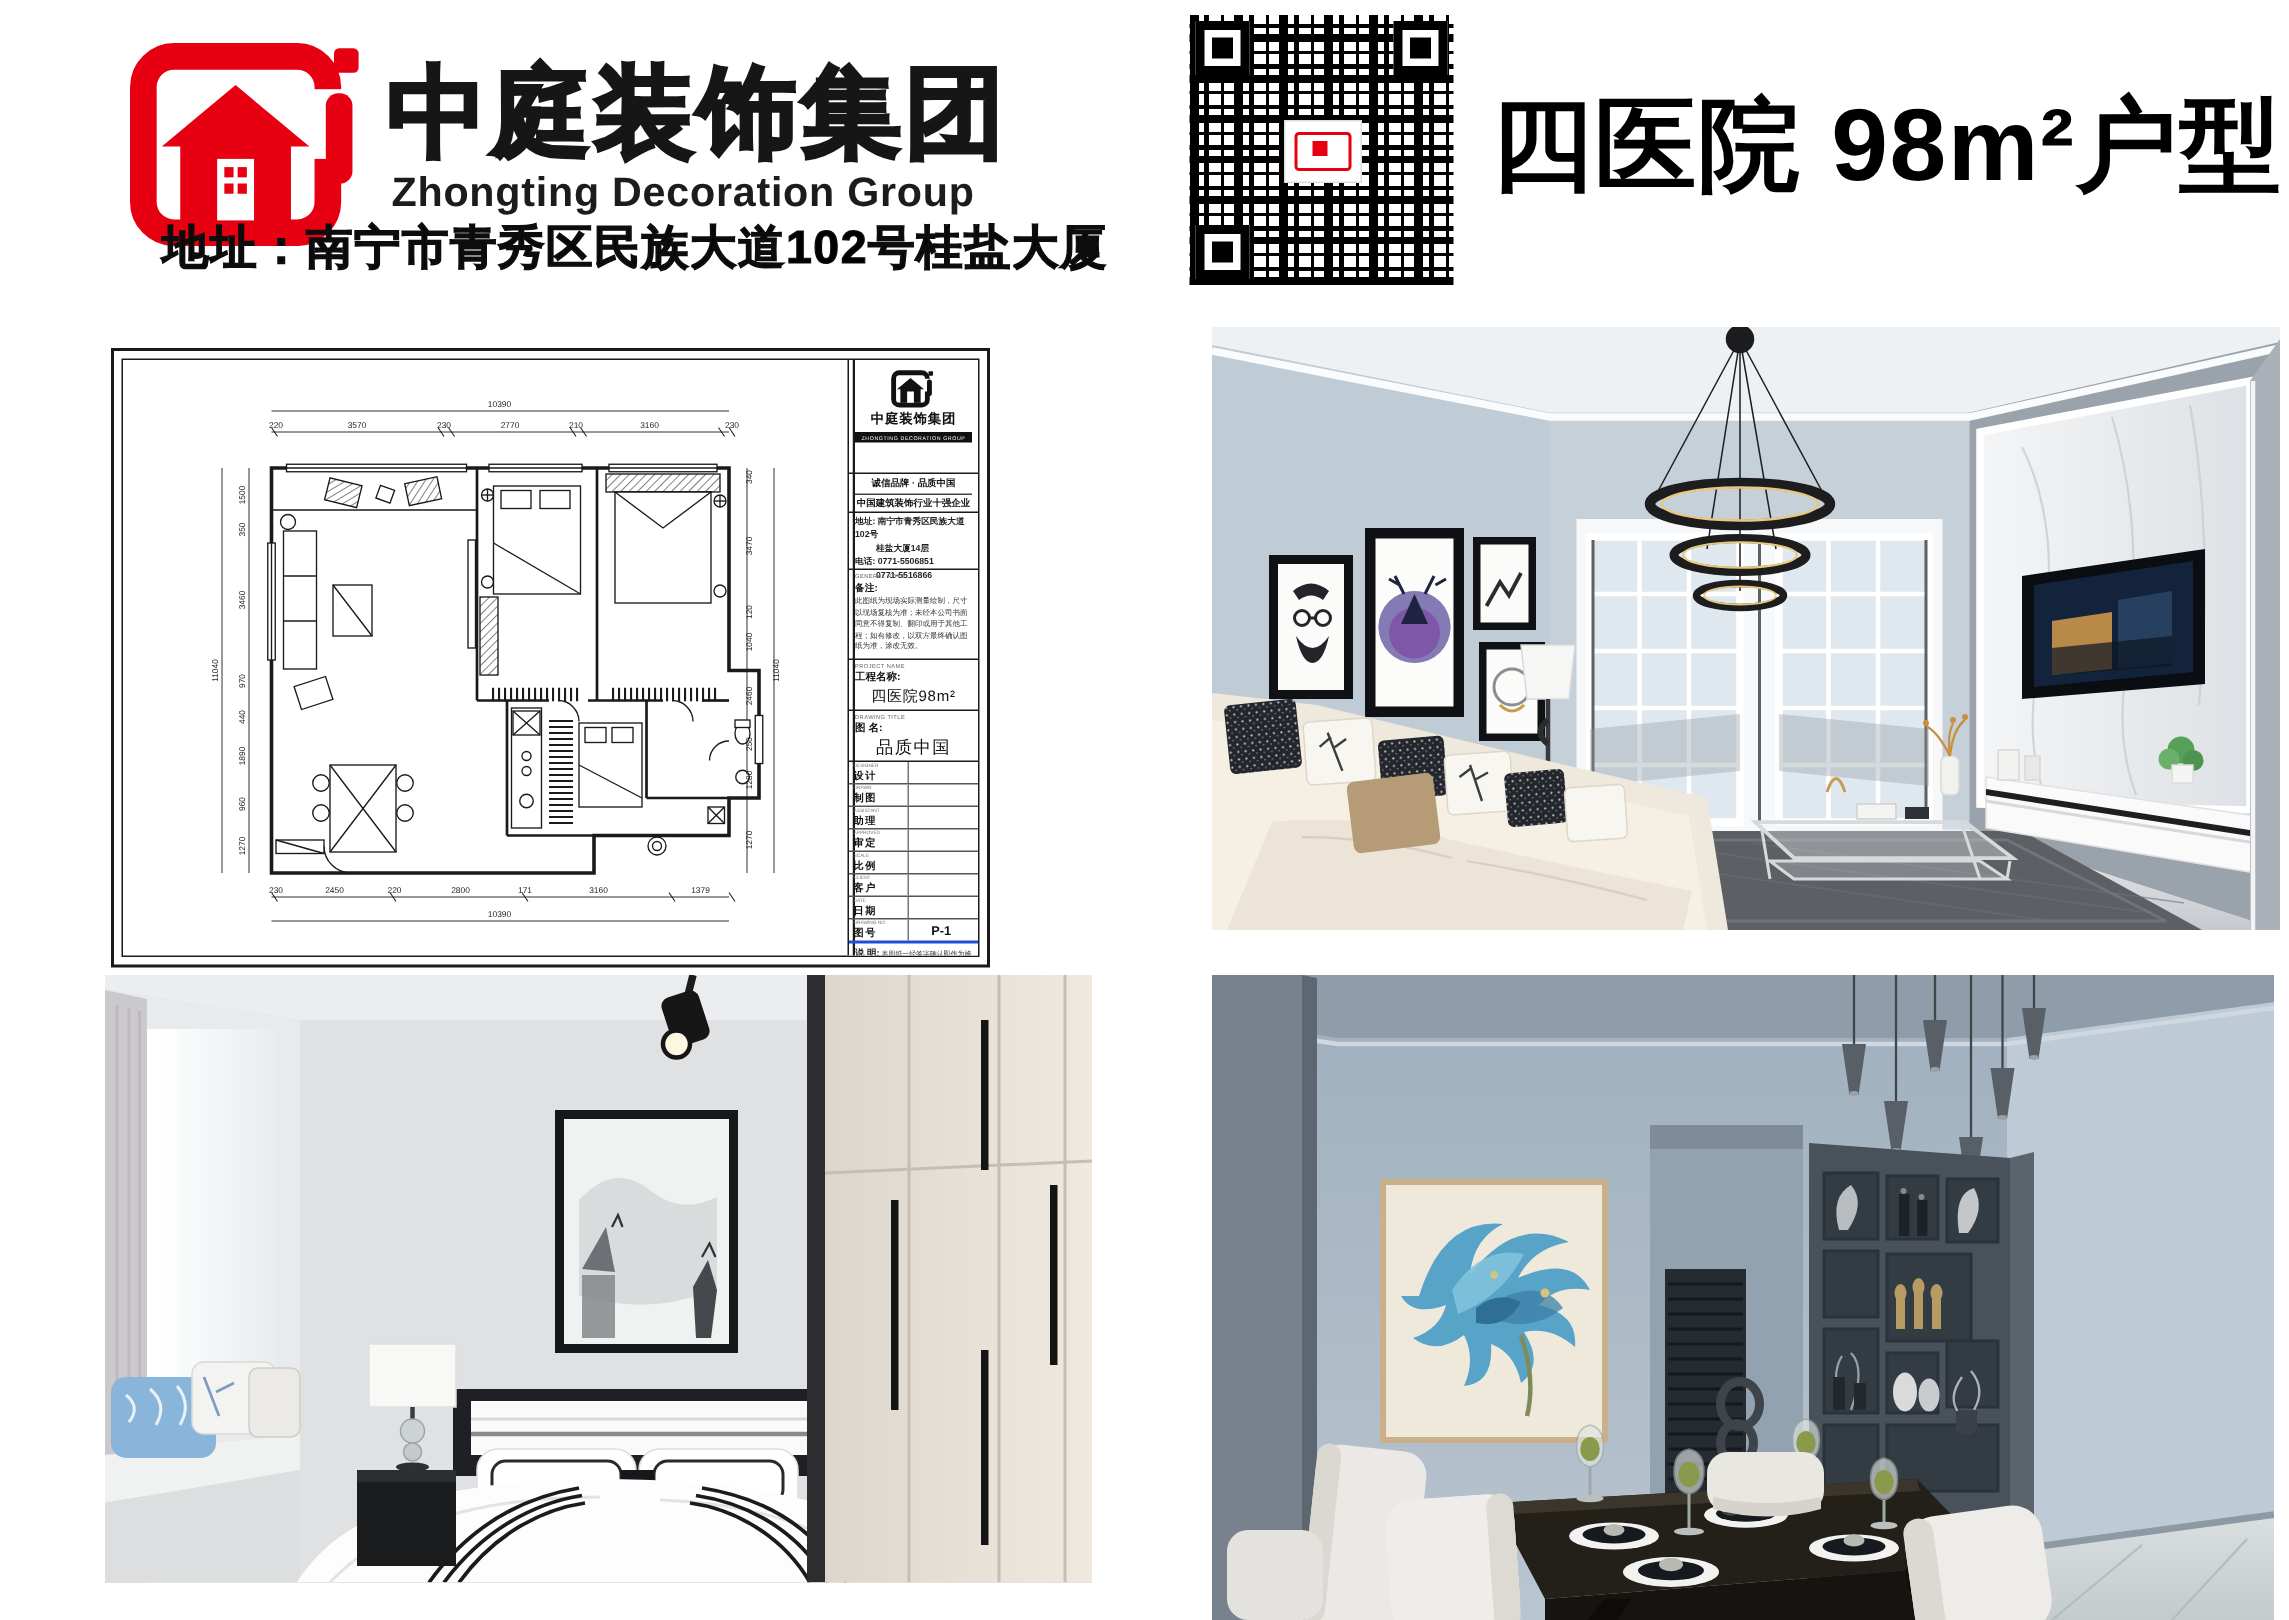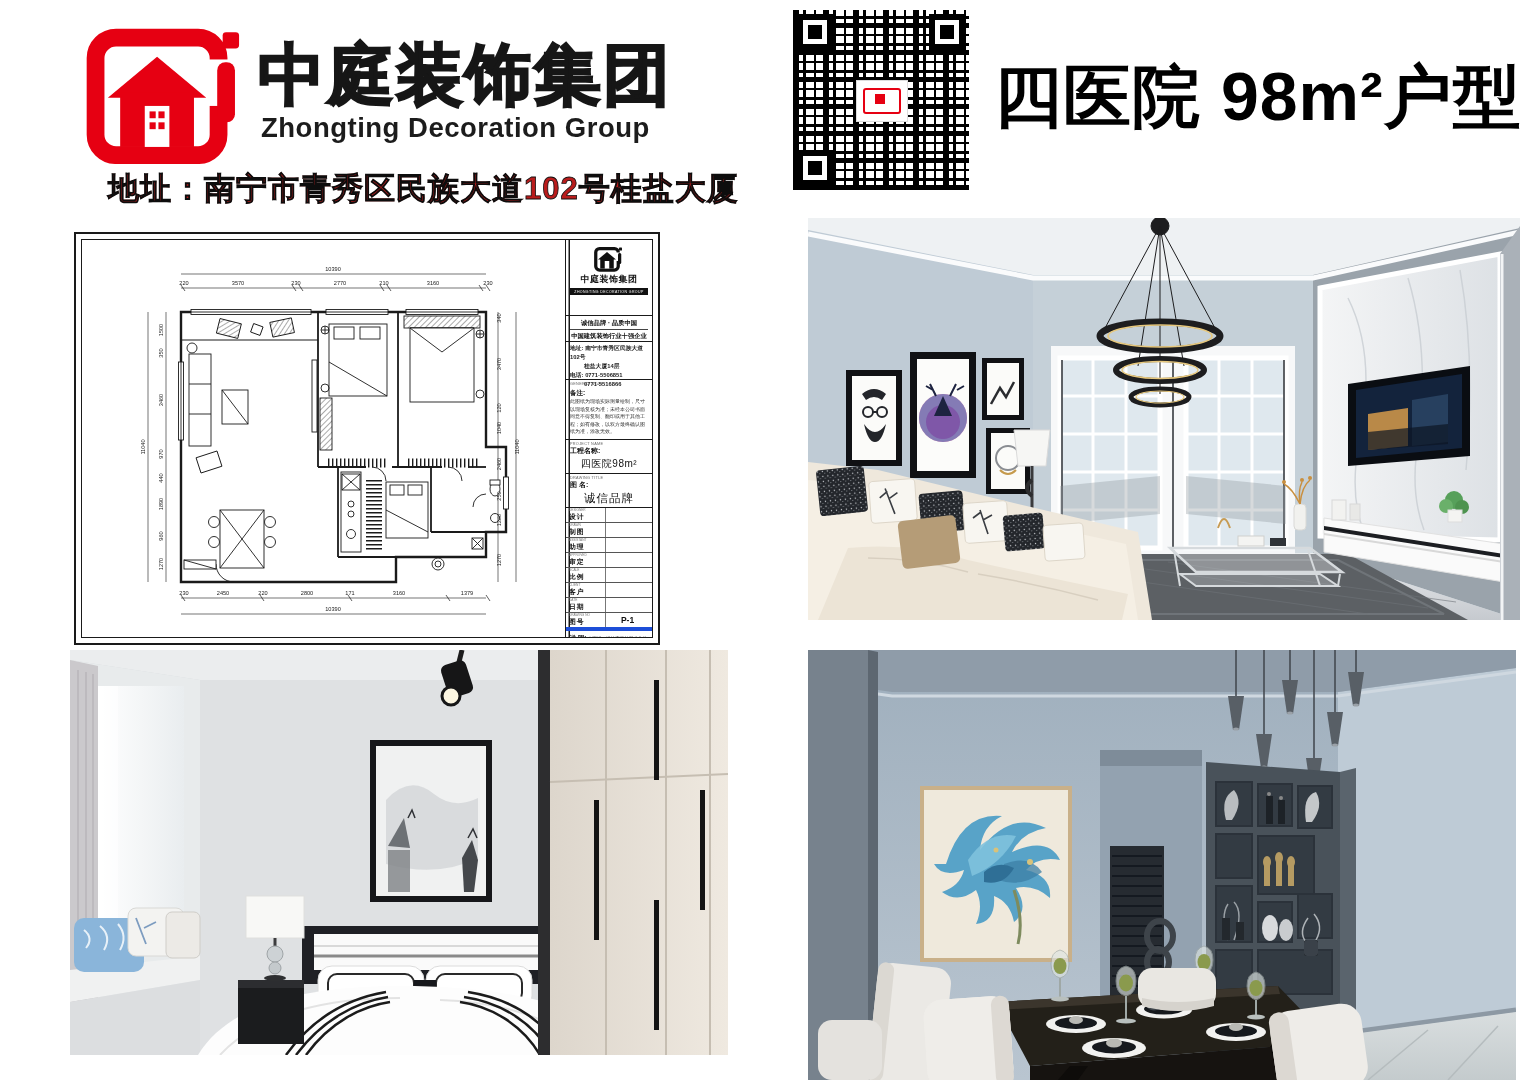--- a/index.html
+++ b/index.html
@@ -13,21 +13,21 @@
   .logo-mark{left:86px;top:26px;width:164px;height:138px;}
   .brand-cn{
     left:258px;top:30px;width:460px;font-size:67px;font-weight:900;letter-spacing:2px;
     color:#161616;-webkit-text-stroke:2.2px #161616;white-space:nowrap;
   }
   .brand-en{
     left:261px;top:112px;font-size:27.5px;font-weight:700;letter-spacing:.5px;color:#1c1c1c;
     white-space:nowrap;
   }
   .address-line{
-    left:108px;top:168px;font-size:31px;font-weight:700;color:#b91c1c;letter-spacing:1px;
+    left:108px;top:144px;font-size:31px;font-weight:700;color:#000000;letter-spacing:1px;
     white-space:nowrap;-webkit-text-stroke:.8px #0d0d0d;
   }
   .qr{
     left:793px;top:10px;width:176px;height:180px;background:#fff;
     background-image:
       repeating-linear-gradient(0deg,#000 0 5px,transparent 5px 9px,#000 9px 12px,transparent 12px 19px,#000 19px 21px,transparent 21px 27px),
       repeating-linear-gradient(90deg,#000 0 6px,transparent 6px 10px,#000 10px 13px,transparent 13px 21px,#000 21px 23px,transparent 23px 30px);
     background-blend-mode:normal;
   }
   .qr .finder{position:absolute;width:36px;height:36px;background:#fff;border:6px solid #000;box-sizing:border-box;}
@@ -58,21 +58,21 @@
   .tb-slogan{height:26px;text-align:center;font-size:6.3px;font-weight:700;line-height:1.7;}
   .tb-slogan .s2{border-top:.5px solid #444;padding-top:1px;}
   .tb-addr{height:38px;font-size:5.8px;line-height:1.55;font-weight:700;color:#222;}
   .tb-remark{height:60px;font-size:5px;line-height:1.5;color:#333;}
   .tb-remark .lab{font-size:6.5px;font-weight:700;color:#111;margin-bottom:1px;}
   .tb-name{height:34px;}
   .cap{font-size:3.8px;color:#666;letter-spacing:.3px;}
   .tb-name .lab{font-size:7px;font-weight:700;}
   .tb-name .val{font-size:10px;font-weight:400;text-align:center;margin-top:1px;letter-spacing:.5px;}
   .tb-name .val.big{font-size:11.5px;letter-spacing:1px;}
-  .tb-fields{flex:1 1 auto;display:flex;flex-direction:column;padding:0;border-bottom:4px solid #1d4ed8;}
+  .tb-fields{flex:1 1 auto;display:flex;flex-direction:column;padding:0;border-bottom:2px solid #1d4ed8;}
   .f-row{flex:1;border-bottom:.5px solid #555;display:flex;align-items:center;padding:0 3px;position:relative;}
   .f-row:last-child{border-bottom:none;}
   .f-row .fl{width:36px;border-right:.5px solid #777;align-self:stretch;display:flex;flex-direction:column;justify-content:center;}
   .f-row .fcap{font-size:3.2px;color:#777;}
   .f-row .flab{font-size:6.8px;font-weight:700;letter-spacing:1px;}
   .f-row .fval{flex:1;text-align:center;font-size:8.5px;font-weight:700;}
   .tb-note{height:32px;font-size:4.6px;line-height:1.5;color:#333;border-bottom:none;}
   .tb-note .lab{font-size:6.3px;font-weight:700;color:#111;}
 
   
@@ -337,21 +337,21 @@
         <div>此图纸为现场实际测量绘制，尺寸以现场复核为准；未经本公司书面同意不得复制、翻印或用于其他工程；如有修改，以双方最终确认图纸为准，涂改无效。</div>
       </div>
       <div class="tb-row tb-name">
         <div class="cap">PROJECT NAME</div>
         <div class="lab">工程名称:</div>
         <div class="val">四医院98m²</div>
       </div>
       <div class="tb-row tb-name">
         <div class="cap">DRAWING TITLE</div>
         <div class="lab">图  名:</div>
-        <div class="val big">诚信品牌</div>
+        <div class="val big">品质中国</div>
       </div>
       <div class="tb-fields">
         <div class="f-row">
           <div class="fl">
               <div class="fcap">DESIGNER</div>
               <div class="flab">设计</div>
             </div>
           <div class="fval"></div>
         </div>
         <div class="f-row">

